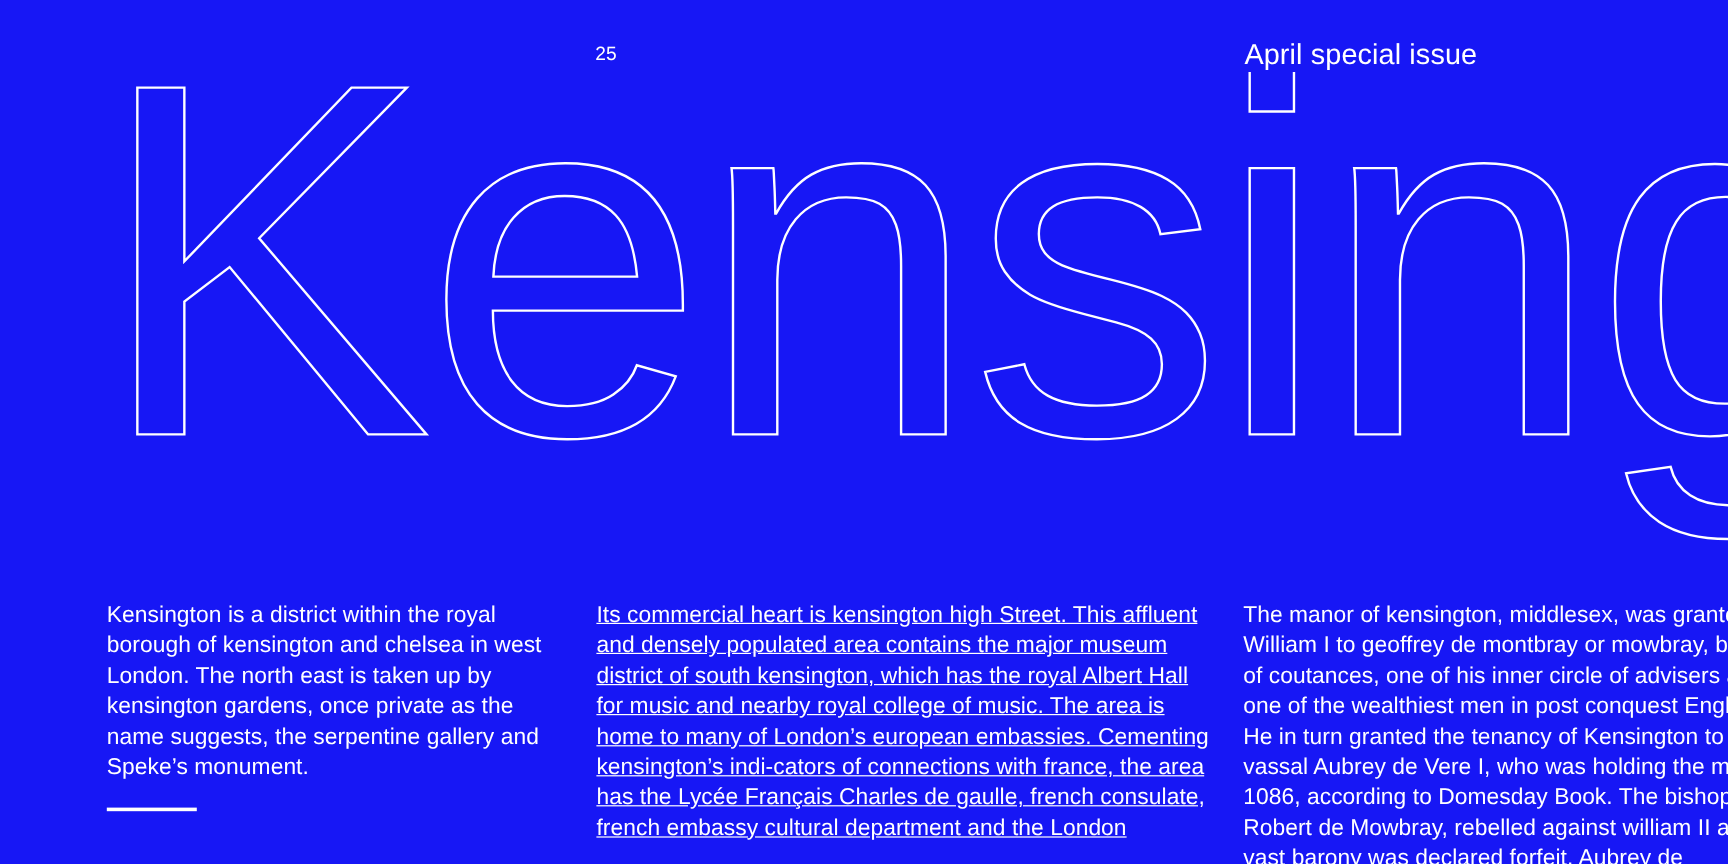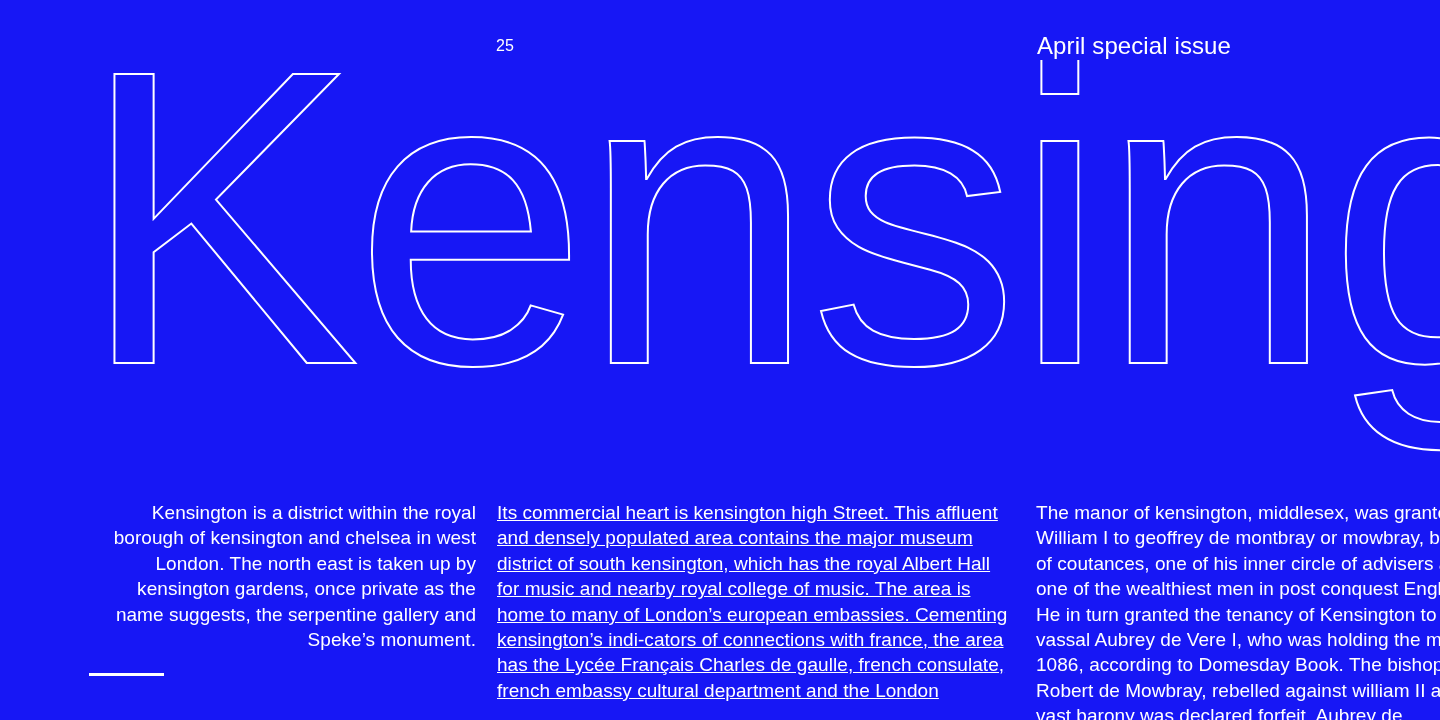--- a/index.html
+++ b/index.html
@@ -74,21 +74,21 @@
   .col {
     position:absolute;
     top:0;
     width:372px;
     font-size:19px;
     line-height:25.4px;
     font-weight:400;
     letter-spacing:0.05px;
   }
   .col p { margin:0; }
-  .col-1 { left:104px; width:372px;text-align:right; }
+  .col-1 { left:89px; width:372px; }
   .col-2 { left:497px; width:520px;text-decoration:underline; }
   .col-3 { left:1036px; width:470px; }
 
   .rule {
     position:absolute;
     left:89px;
     top:173px;
     width:75px;
     height:3px;
     background:#ffffff;

